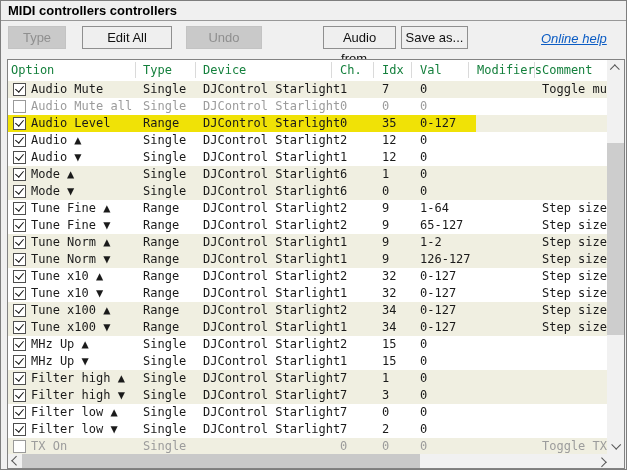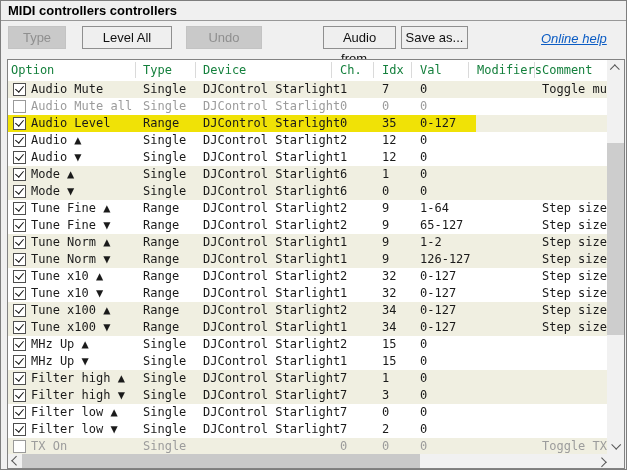--- a/index.html
+++ b/index.html
@@ -48,21 +48,21 @@
   .right .chev{transform:rotate(135deg) translateX(1px)}
 </style>
 </head>
 <body>
 
 <div class="titlebar">
   <span class="t">MIDI controllers controllers</span>
 </div>
 
 <div class="btn off" style="left:8px;width:58px">Type</div>
-<div class="btn on" style="left:82px;width:90px">Level All</div>
+<div class="btn on" style="left:82px;width:90px">Edit All</div>
 <div class="btn off" style="left:186px;width:76px">Undo</div>
 <div class="btn on" style="left:323px;width:73px">Audio from...</div>
 <div class="btn on" style="left:401px;width:67px">Save as...</div>
 <a class="link" style="color: rgb(11, 92, 196); font-style: italic;">Online help</a>
 
 <div class="tbl">
   <div class="thead mono" id="thead"><span class="h" style="left: 3px;">Option</span><span class="h" style="left: 135px;">Type</span><span class="h" style="left: 195px;">Device</span><span class="h" style="left: 332px;">Ch.</span><span class="h" style="left: 374px;">Idx</span><span class="h" style="left: 412px;">Val</span><span class="h" style="left: 469px;">Modifiers</span><span class="h" style="left: 534px;">Comment</span><div class="sep" style="left: 127px;"></div><div class="sep" style="left: 187px;"></div><div class="sep" style="left: 323px;"></div><div class="sep" style="left: 365px;"></div><div class="sep" style="left: 403px;"></div><div class="sep" style="left: 460px;"></div><div class="sep" style="left: 526px;"></div></div>
   <div class="rows mono" id="rows"><div class="row b1"><span class="chk"><span class="tick"></span></span><span class="cell" style="left: 23px;">Audio Mute</span><span class="cell" style="left: 135px;">Single</span><span class="cell" style="left: 195px;">DJControl Starlight</span><span class="cell" style="left: 332px;">1</span><span class="cell" style="left: 374px;">7</span><span class="cell" style="left: 412px;">0</span><span class="cell" style="left: 469px;"></span><span class="cell" style="left: 534px;">Toggle mute</span></div><div class="row b0 gray"><span class="chk"></span><span class="cell" style="left: 23px;">Audio Mute all</span><span class="cell" style="left: 135px;">Single</span><span class="cell" style="left: 195px;">DJControl Starlight</span><span class="cell" style="left: 332px;">0</span><span class="cell" style="left: 374px;">0</span><span class="cell" style="left: 412px;">0</span><span class="cell" style="left: 469px;"></span><span class="cell" style="left: 534px;"></span></div><div class="row b1"><div class="hl"></div><span class="chk"><span class="tick"></span></span><span class="cell" style="left: 23px;">Audio Level</span><span class="cell" style="left: 135px;">Range</span><span class="cell" style="left: 195px;">DJControl Starlight</span><span class="cell" style="left: 332px;">0</span><span class="cell" style="left: 374px;">35</span><span class="cell" style="left: 412px;">0-127</span><span class="cell" style="left: 469px;"></span><span class="cell" style="left: 534px;"></span></div><div class="row b0"><span class="chk"><span class="tick"></span></span><span class="cell" style="left: 23px;">Audio ▲</span><span class="cell" style="left: 135px;">Single</span><span class="cell" style="left: 195px;">DJControl Starlight</span><span class="cell" style="left: 332px;">2</span><span class="cell" style="left: 374px;">12</span><span class="cell" style="left: 412px;">0</span><span class="cell" style="left: 469px;"></span><span class="cell" style="left: 534px;"></span></div><div class="row b0"><span class="chk"><span class="tick"></span></span><span class="cell" style="left: 23px;">Audio ▼</span><span class="cell" style="left: 135px;">Single</span><span class="cell" style="left: 195px;">DJControl Starlight</span><span class="cell" style="left: 332px;">1</span><span class="cell" style="left: 374px;">12</span><span class="cell" style="left: 412px;">0</span><span class="cell" style="left: 469px;"></span><span class="cell" style="left: 534px;"></span></div><div class="row b1"><span class="chk"><span class="tick"></span></span><span class="cell" style="left: 23px;">Mode ▲</span><span class="cell" style="left: 135px;">Single</span><span class="cell" style="left: 195px;">DJControl Starlight</span><span class="cell" style="left: 332px;">6</span><span class="cell" style="left: 374px;">1</span><span class="cell" style="left: 412px;">0</span><span class="cell" style="left: 469px;"></span><span class="cell" style="left: 534px;"></span></div><div class="row b1"><span class="chk"><span class="tick"></span></span><span class="cell" style="left: 23px;">Mode ▼</span><span class="cell" style="left: 135px;">Single</span><span class="cell" style="left: 195px;">DJControl Starlight</span><span class="cell" style="left: 332px;">6</span><span class="cell" style="left: 374px;">0</span><span class="cell" style="left: 412px;">0</span><span class="cell" style="left: 469px;"></span><span class="cell" style="left: 534px;"></span></div><div class="row b0"><span class="chk"><span class="tick"></span></span><span class="cell" style="left: 23px;">Tune Fine ▲</span><span class="cell" style="left: 135px;">Range</span><span class="cell" style="left: 195px;">DJControl Starlight</span><span class="cell" style="left: 332px;">2</span><span class="cell" style="left: 374px;">9</span><span class="cell" style="left: 412px;">1-64</span><span class="cell" style="left: 469px;"></span><span class="cell" style="left: 534px;">Step size /</span></div><div class="row b0"><span class="chk"><span class="tick"></span></span><span class="cell" style="left: 23px;">Tune Fine ▼</span><span class="cell" style="left: 135px;">Range</span><span class="cell" style="left: 195px;">DJControl Starlight</span><span class="cell" style="left: 332px;">2</span><span class="cell" style="left: 374px;">9</span><span class="cell" style="left: 412px;">65-127</span><span class="cell" style="left: 469px;"></span><span class="cell" style="left: 534px;">Step size /</span></div><div class="row b1"><span class="chk"><span class="tick"></span></span><span class="cell" style="left: 23px;">Tune Norm ▲</span><span class="cell" style="left: 135px;">Range</span><span class="cell" style="left: 195px;">DJControl Starlight</span><span class="cell" style="left: 332px;">1</span><span class="cell" style="left: 374px;">9</span><span class="cell" style="left: 412px;">1-2</span><span class="cell" style="left: 469px;"></span><span class="cell" style="left: 534px;">Step size</span></div><div class="row b1"><span class="chk"><span class="tick"></span></span><span class="cell" style="left: 23px;">Tune Norm ▼</span><span class="cell" style="left: 135px;">Range</span><span class="cell" style="left: 195px;">DJControl Starlight</span><span class="cell" style="left: 332px;">1</span><span class="cell" style="left: 374px;">9</span><span class="cell" style="left: 412px;">126-127</span><span class="cell" style="left: 469px;"></span><span class="cell" style="left: 534px;">Step size</span></div><div class="row b0"><span class="chk"><span class="tick"></span></span><span class="cell" style="left: 23px;">Tune x10 ▲</span><span class="cell" style="left: 135px;">Range</span><span class="cell" style="left: 195px;">DJControl Starlight</span><span class="cell" style="left: 332px;">2</span><span class="cell" style="left: 374px;">32</span><span class="cell" style="left: 412px;">0-127</span><span class="cell" style="left: 469px;"></span><span class="cell" style="left: 534px;">Step size *</span></div><div class="row b0"><span class="chk"><span class="tick"></span></span><span class="cell" style="left: 23px;">Tune x10 ▼</span><span class="cell" style="left: 135px;">Range</span><span class="cell" style="left: 195px;">DJControl Starlight</span><span class="cell" style="left: 332px;">1</span><span class="cell" style="left: 374px;">32</span><span class="cell" style="left: 412px;">0-127</span><span class="cell" style="left: 469px;"></span><span class="cell" style="left: 534px;">Step size *</span></div><div class="row b1"><span class="chk"><span class="tick"></span></span><span class="cell" style="left: 23px;">Tune x100 ▲</span><span class="cell" style="left: 135px;">Range</span><span class="cell" style="left: 195px;">DJControl Starlight</span><span class="cell" style="left: 332px;">2</span><span class="cell" style="left: 374px;">34</span><span class="cell" style="left: 412px;">0-127</span><span class="cell" style="left: 469px;"></span><span class="cell" style="left: 534px;">Step size *</span></div><div class="row b1"><span class="chk"><span class="tick"></span></span><span class="cell" style="left: 23px;">Tune x100 ▼</span><span class="cell" style="left: 135px;">Range</span><span class="cell" style="left: 195px;">DJControl Starlight</span><span class="cell" style="left: 332px;">1</span><span class="cell" style="left: 374px;">34</span><span class="cell" style="left: 412px;">0-127</span><span class="cell" style="left: 469px;"></span><span class="cell" style="left: 534px;">Step size *</span></div><div class="row b0"><span class="chk"><span class="tick"></span></span><span class="cell" style="left: 23px;">MHz Up ▲</span><span class="cell" style="left: 135px;">Single</span><span class="cell" style="left: 195px;">DJControl Starlight</span><span class="cell" style="left: 332px;">2</span><span class="cell" style="left: 374px;">15</span><span class="cell" style="left: 412px;">0</span><span class="cell" style="left: 469px;"></span><span class="cell" style="left: 534px;"></span></div><div class="row b0"><span class="chk"><span class="tick"></span></span><span class="cell" style="left: 23px;">MHz Up ▼</span><span class="cell" style="left: 135px;">Single</span><span class="cell" style="left: 195px;">DJControl Starlight</span><span class="cell" style="left: 332px;">1</span><span class="cell" style="left: 374px;">15</span><span class="cell" style="left: 412px;">0</span><span class="cell" style="left: 469px;"></span><span class="cell" style="left: 534px;"></span></div><div class="row b1"><span class="chk"><span class="tick"></span></span><span class="cell" style="left: 23px;">Filter high ▲</span><span class="cell" style="left: 135px;">Single</span><span class="cell" style="left: 195px;">DJControl Starlight</span><span class="cell" style="left: 332px;">7</span><span class="cell" style="left: 374px;">1</span><span class="cell" style="left: 412px;">0</span><span class="cell" style="left: 469px;"></span><span class="cell" style="left: 534px;"></span></div><div class="row b1"><span class="chk"><span class="tick"></span></span><span class="cell" style="left: 23px;">Filter high ▼</span><span class="cell" style="left: 135px;">Single</span><span class="cell" style="left: 195px;">DJControl Starlight</span><span class="cell" style="left: 332px;">7</span><span class="cell" style="left: 374px;">3</span><span class="cell" style="left: 412px;">0</span><span class="cell" style="left: 469px;"></span><span class="cell" style="left: 534px;"></span></div><div class="row b0"><span class="chk"><span class="tick"></span></span><span class="cell" style="left: 23px;">Filter low ▲</span><span class="cell" style="left: 135px;">Single</span><span class="cell" style="left: 195px;">DJControl Starlight</span><span class="cell" style="left: 332px;">7</span><span class="cell" style="left: 374px;">0</span><span class="cell" style="left: 412px;">0</span><span class="cell" style="left: 469px;"></span><span class="cell" style="left: 534px;"></span></div><div class="row b0"><span class="chk"><span class="tick"></span></span><span class="cell" style="left: 23px;">Filter low ▼</span><span class="cell" style="left: 135px;">Single</span><span class="cell" style="left: 195px;">DJControl Starlight</span><span class="cell" style="left: 332px;">7</span><span class="cell" style="left: 374px;">2</span><span class="cell" style="left: 412px;">0</span><span class="cell" style="left: 469px;"></span><span class="cell" style="left: 534px;"></span></div><div class="row b1 gray"><span class="chk"></span><span class="cell" style="left: 23px;">TX On</span><span class="cell" style="left: 135px;">Single</span><span class="cell" style="left: 195px;"></span><span class="cell" style="left: 332px;">0</span><span class="cell" style="left: 374px;">0</span><span class="cell" style="left: 412px;">0</span><span class="cell" style="left: 469px;"></span><span class="cell" style="left: 534px;">Toggle TX c</span></div></div>
 
   <div class="vsb">

